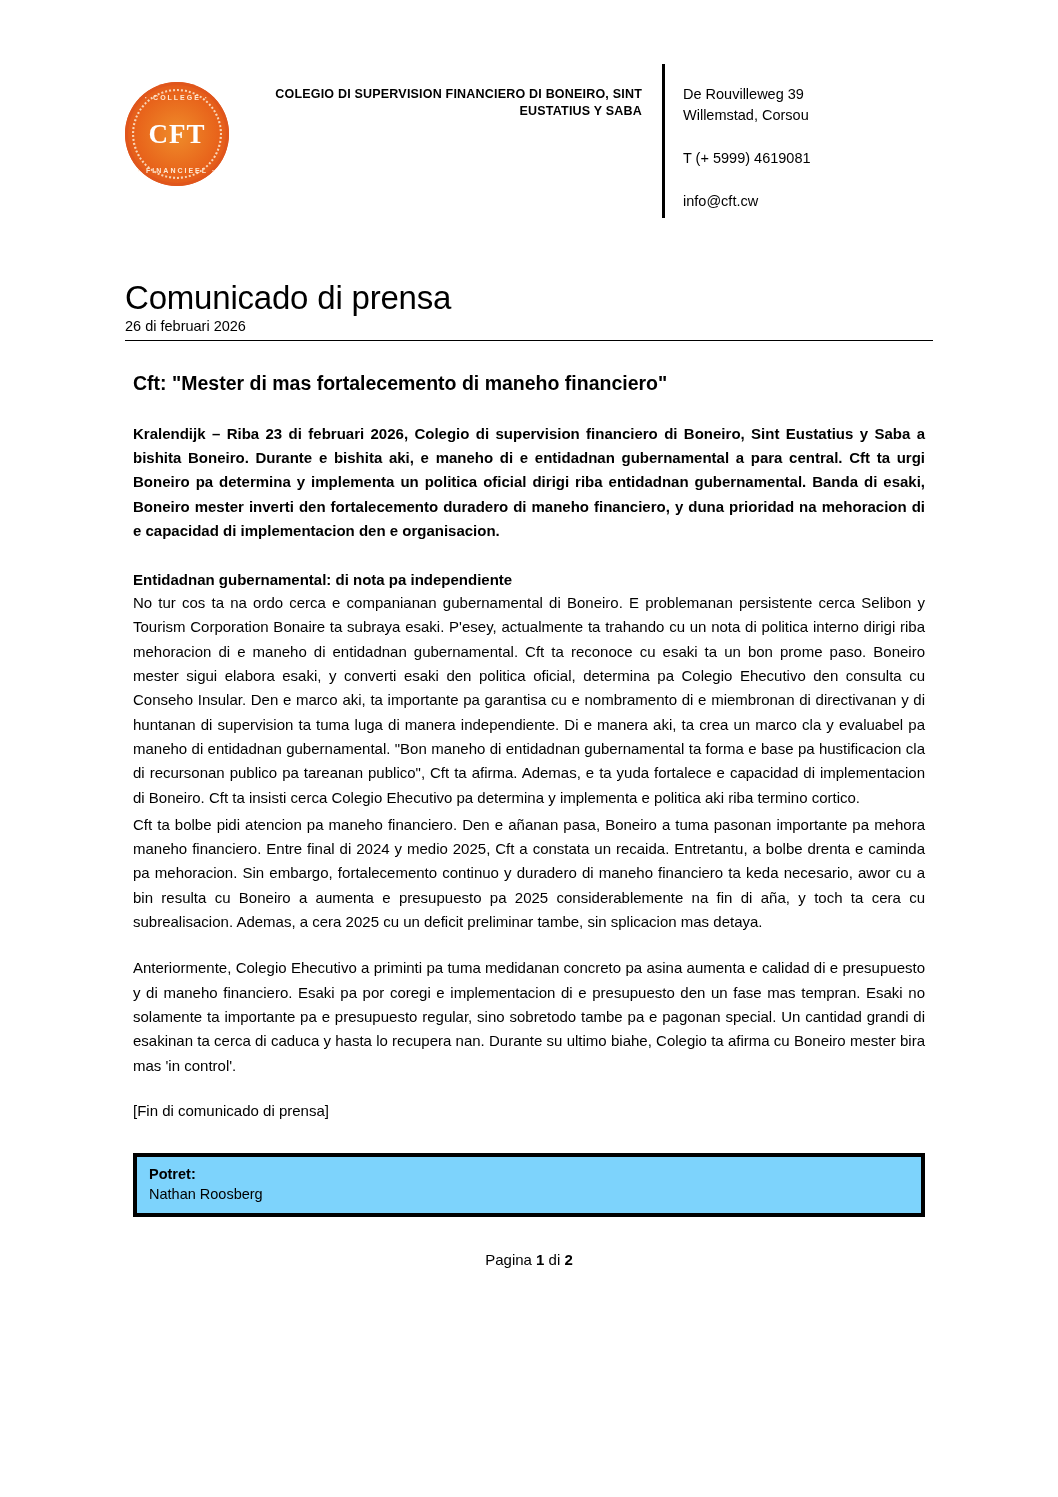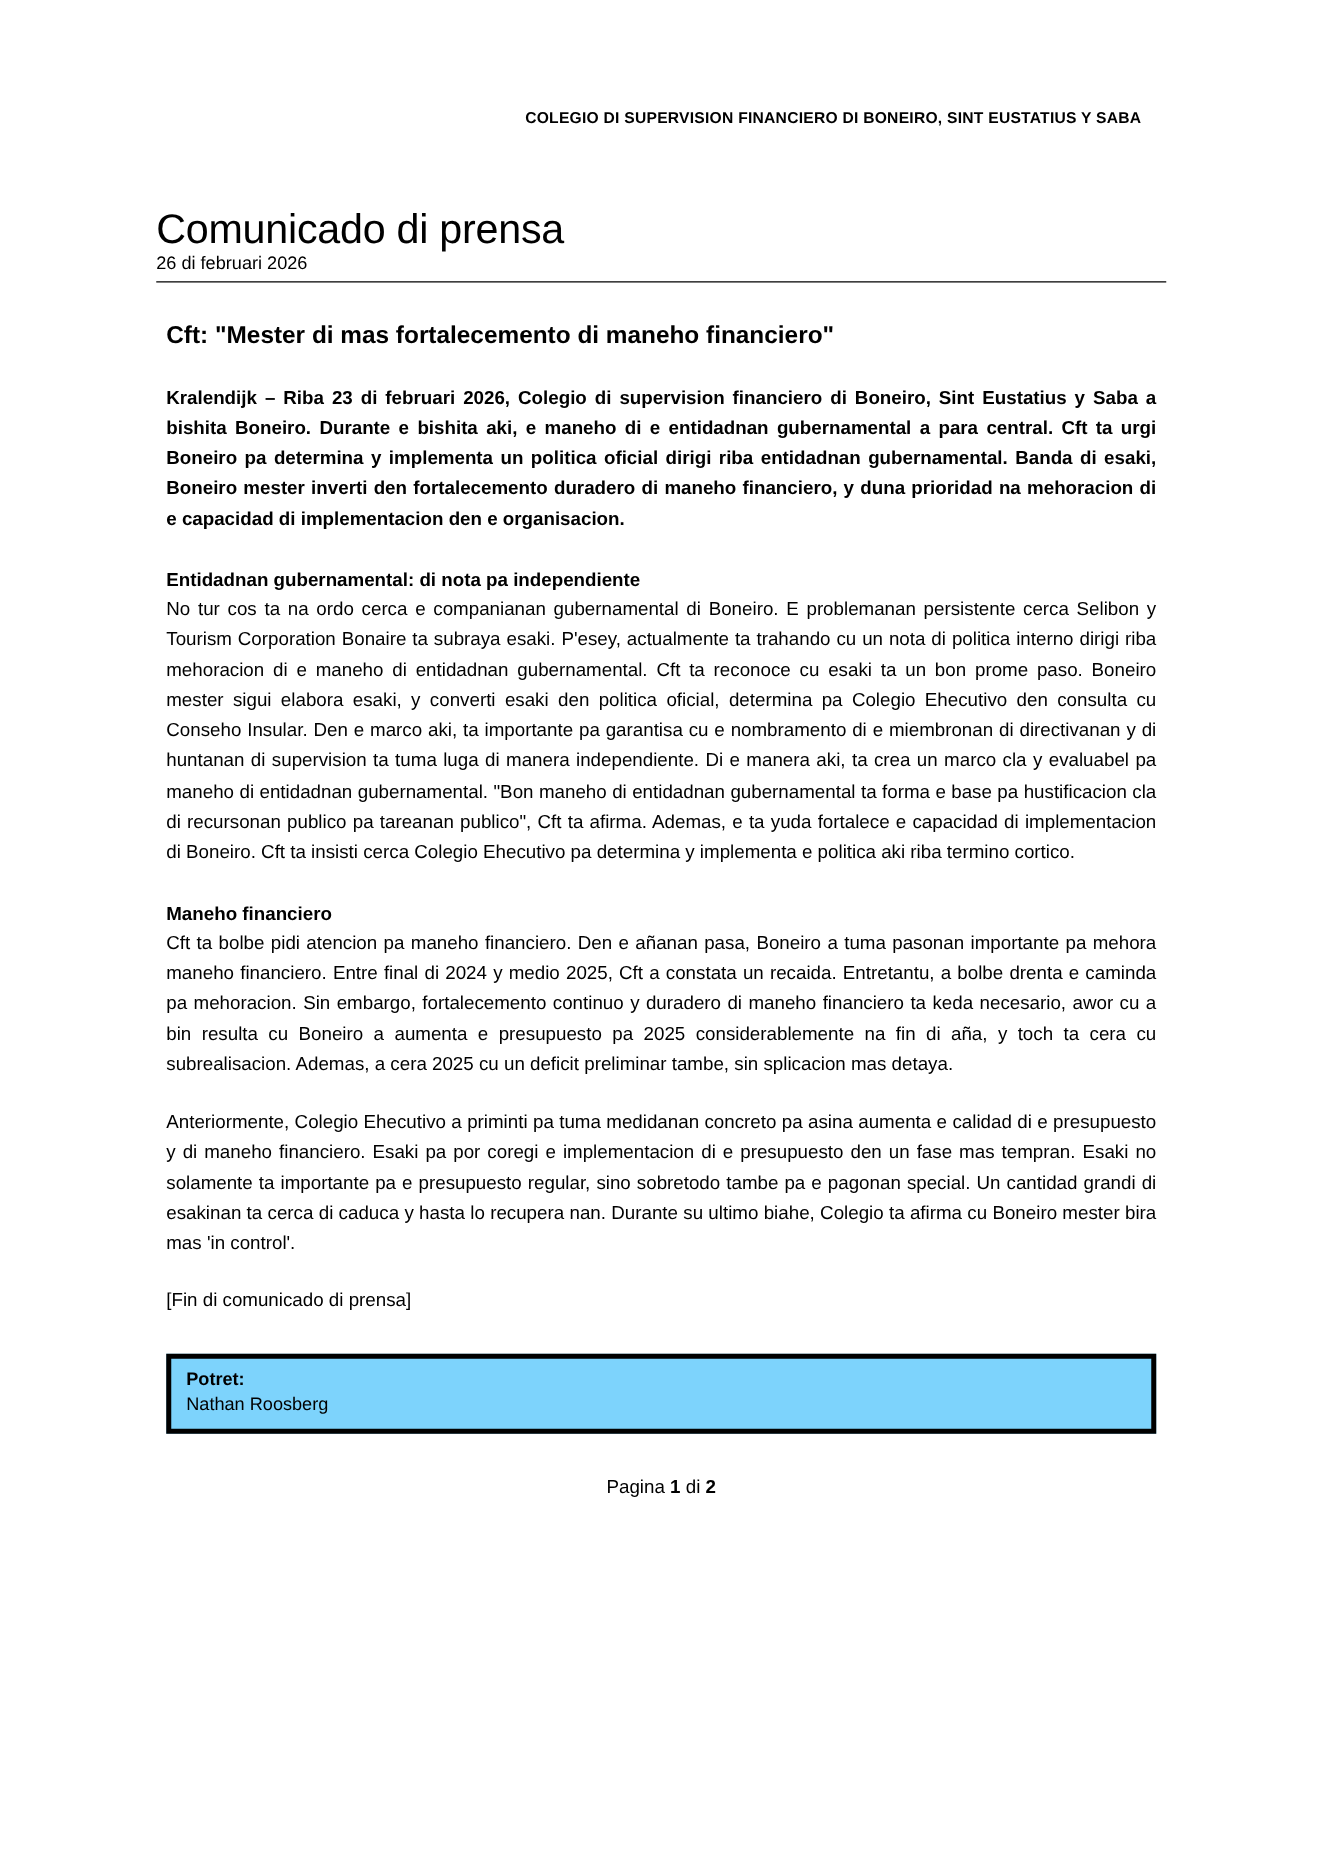--- a/index.html
+++ b/index.html
@@ -163,39 +163,54 @@
     padding-bottom: 30px;
   }
   .footer b { font-weight: bold; }
 </style>
 </head>
 <body>
 
 <div class="page">
 
   <div class="header">
+    <div class="logo-wrap">
+      <div class="logo">
+        <div class="ring"></div>
+        <div class="arc-top">· COLLEGE ·</div>
+        <div class="arc-bottom">· FINANCIEEL ·</div>
+        <div class="cft">CFT</div>
+      </div>
+    </div>
 
     <div class="header-title">COLEGIO DI SUPERVISION FINANCIERO DI BONEIRO, SINT EUSTATIUS Y SABA</div>
 
+    <div class="header-contact">
+      <div class="blk">
+        <div>De Rouvilleweg 39</div>
+        <div>Willemstad, Corsou</div>
+      </div>
+      <div class="blk">T (+ 5999) 4619081</div>
+      <div class="blk">info@cft.cw</div>
+    </div>
   </div>
 
   <div class="doc-title-block">
     <div class="doc-title">Comunicado di prensa</div>
     <div class="doc-date">26 di februari 2026</div>
   </div>
 
   <div class="content">
     <h2 class="headline">Cft: "Mester di mas fortalecemento di maneho financiero"</h2>
 
     <p class="lead">Kralendijk – Riba 23 di februari 2026, Colegio di supervision financiero di Boneiro, Sint Eustatius y Saba a bishita Boneiro. Durante e bishita aki, e maneho di e entidadnan gubernamental a para central. Cft ta urgi Boneiro pa determina y implementa un politica oficial dirigi riba entidadnan gubernamental. Banda di esaki, Boneiro mester inverti den fortalecemento duradero di maneho financiero, y duna prioridad na mehoracion di e capacidad di implementacion den e organisacion.</p>
 
     <h3 class="sub">Entidadnan gubernamental: di nota pa independiente</h3>
     <p class="body">No tur cos ta na ordo cerca e companianan gubernamental di Boneiro. E problemanan persistente cerca Selibon y Tourism Corporation Bonaire ta subraya esaki. P'esey, actualmente ta trahando cu un nota di politica interno dirigi riba mehoracion di e maneho di entidadnan gubernamental. Cft ta reconoce cu esaki ta un bon prome paso. Boneiro mester sigui elabora esaki, y converti esaki den politica oficial, determina pa Colegio Ehecutivo den consulta cu Conseho Insular. Den e marco aki, ta importante pa garantisa cu e nombramento di e miembronan di directivanan y di huntanan di supervision ta tuma luga di manera independiente. Di e manera aki, ta crea un marco cla y evaluabel pa maneho di entidadnan gubernamental. "Bon maneho di entidadnan gubernamental ta forma e base pa hustificacion cla di recursonan publico pa tareanan publico", Cft ta afirma. Ademas, e ta yuda fortalece e capacidad di implementacion di Boneiro. Cft ta insisti cerca Colegio Ehecutivo pa determina y implementa e politica aki riba termino cortico.</p>
 
-    <h3 class="sub">Maneho financiero</h3>
     <p class="body">Cft ta bolbe pidi atencion pa maneho financiero. Den e añanan pasa, Boneiro a tuma pasonan importante pa mehora maneho financiero. Entre final di 2024 y medio 2025, Cft a constata un recaida. Entretantu, a bolbe drenta e caminda pa mehoracion. Sin embargo, fortalecemento continuo y duradero di maneho financiero ta keda necesario, awor cu a bin resulta cu Boneiro a aumenta e presupuesto pa 2025 considerablemente na fin di aña, y toch ta cera cu subrealisacion. Ademas, a cera 2025 cu un deficit preliminar tambe, sin splicacion mas detaya.</p>
     <p class="body spaced">Anteriormente, Colegio Ehecutivo a priminti pa tuma medidanan concreto pa asina aumenta e calidad di e presupuesto y di maneho financiero. Esaki pa por coregi e implementacion di e presupuesto den un fase mas tempran. Esaki no solamente ta importante pa e presupuesto regular, sino sobretodo tambe pa e pagonan special. Un cantidad grandi di esakinan ta cerca di caduca y hasta lo recupera nan. Durante su ultimo biahe, Colegio ta afirma cu Boneiro mester bira mas 'in control'.</p>
 
     <p class="endnote">[Fin di comunicado di prensa]</p>
 
     <div class="credit-box">
       <div class="label">Potret:</div>
       <div>Nathan Roosberg</div>
     </div>
 

